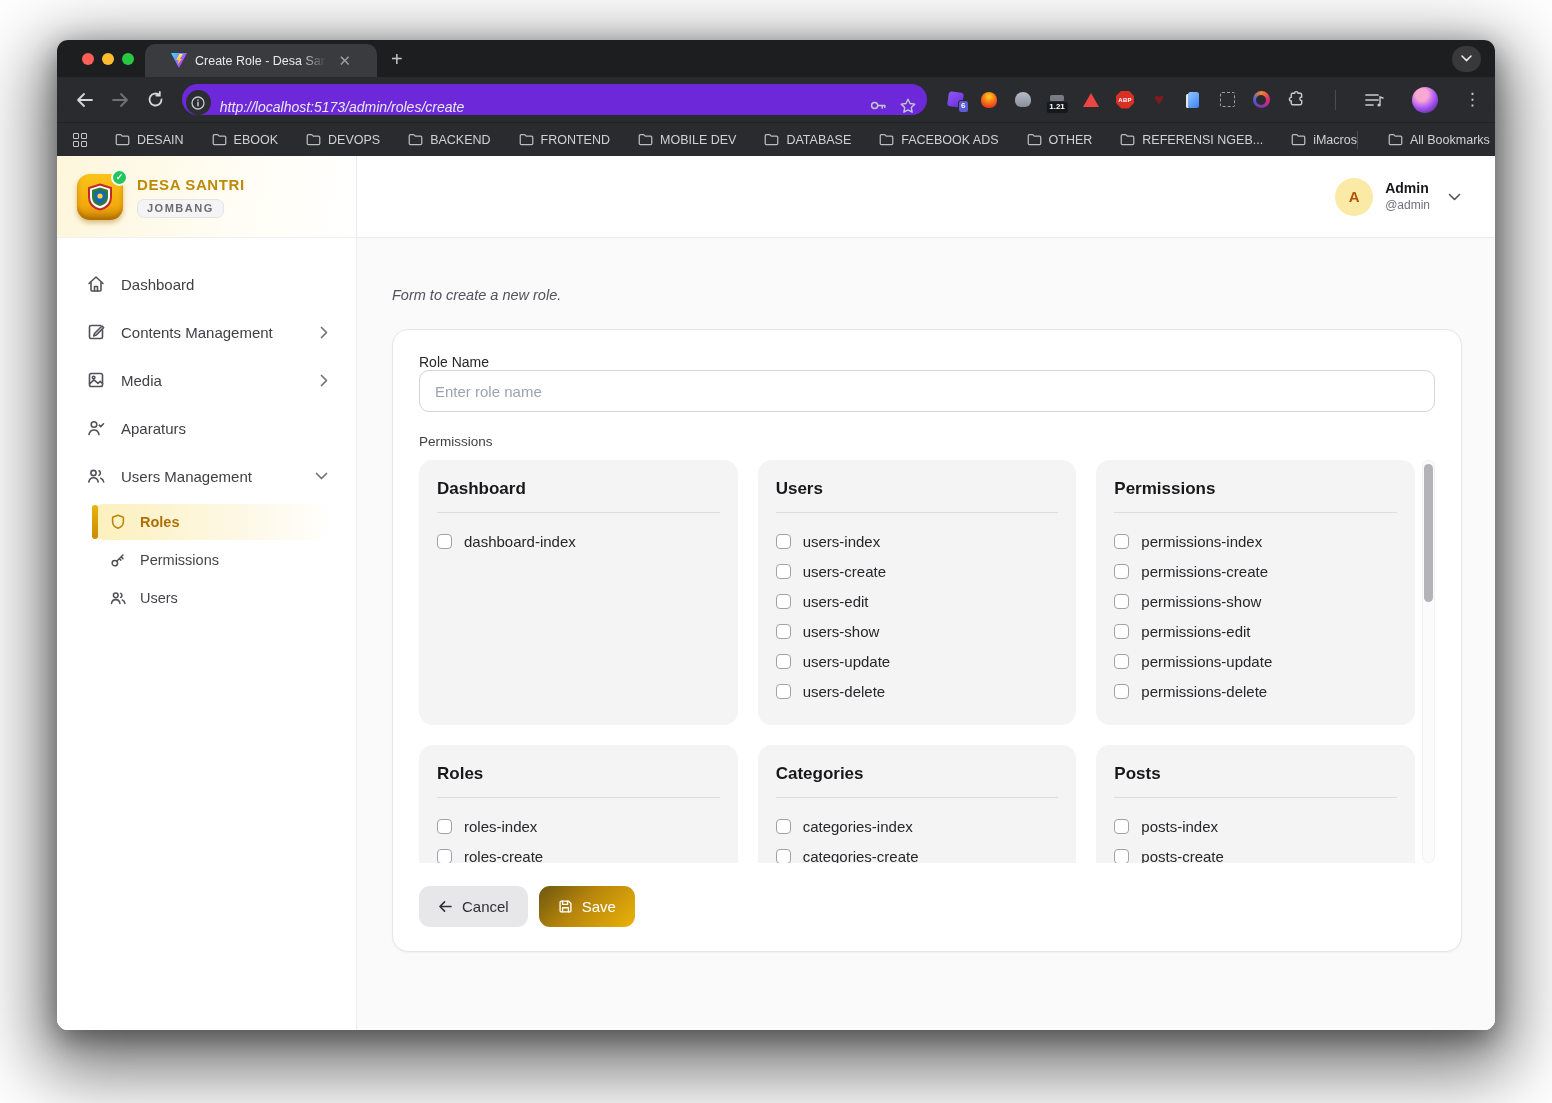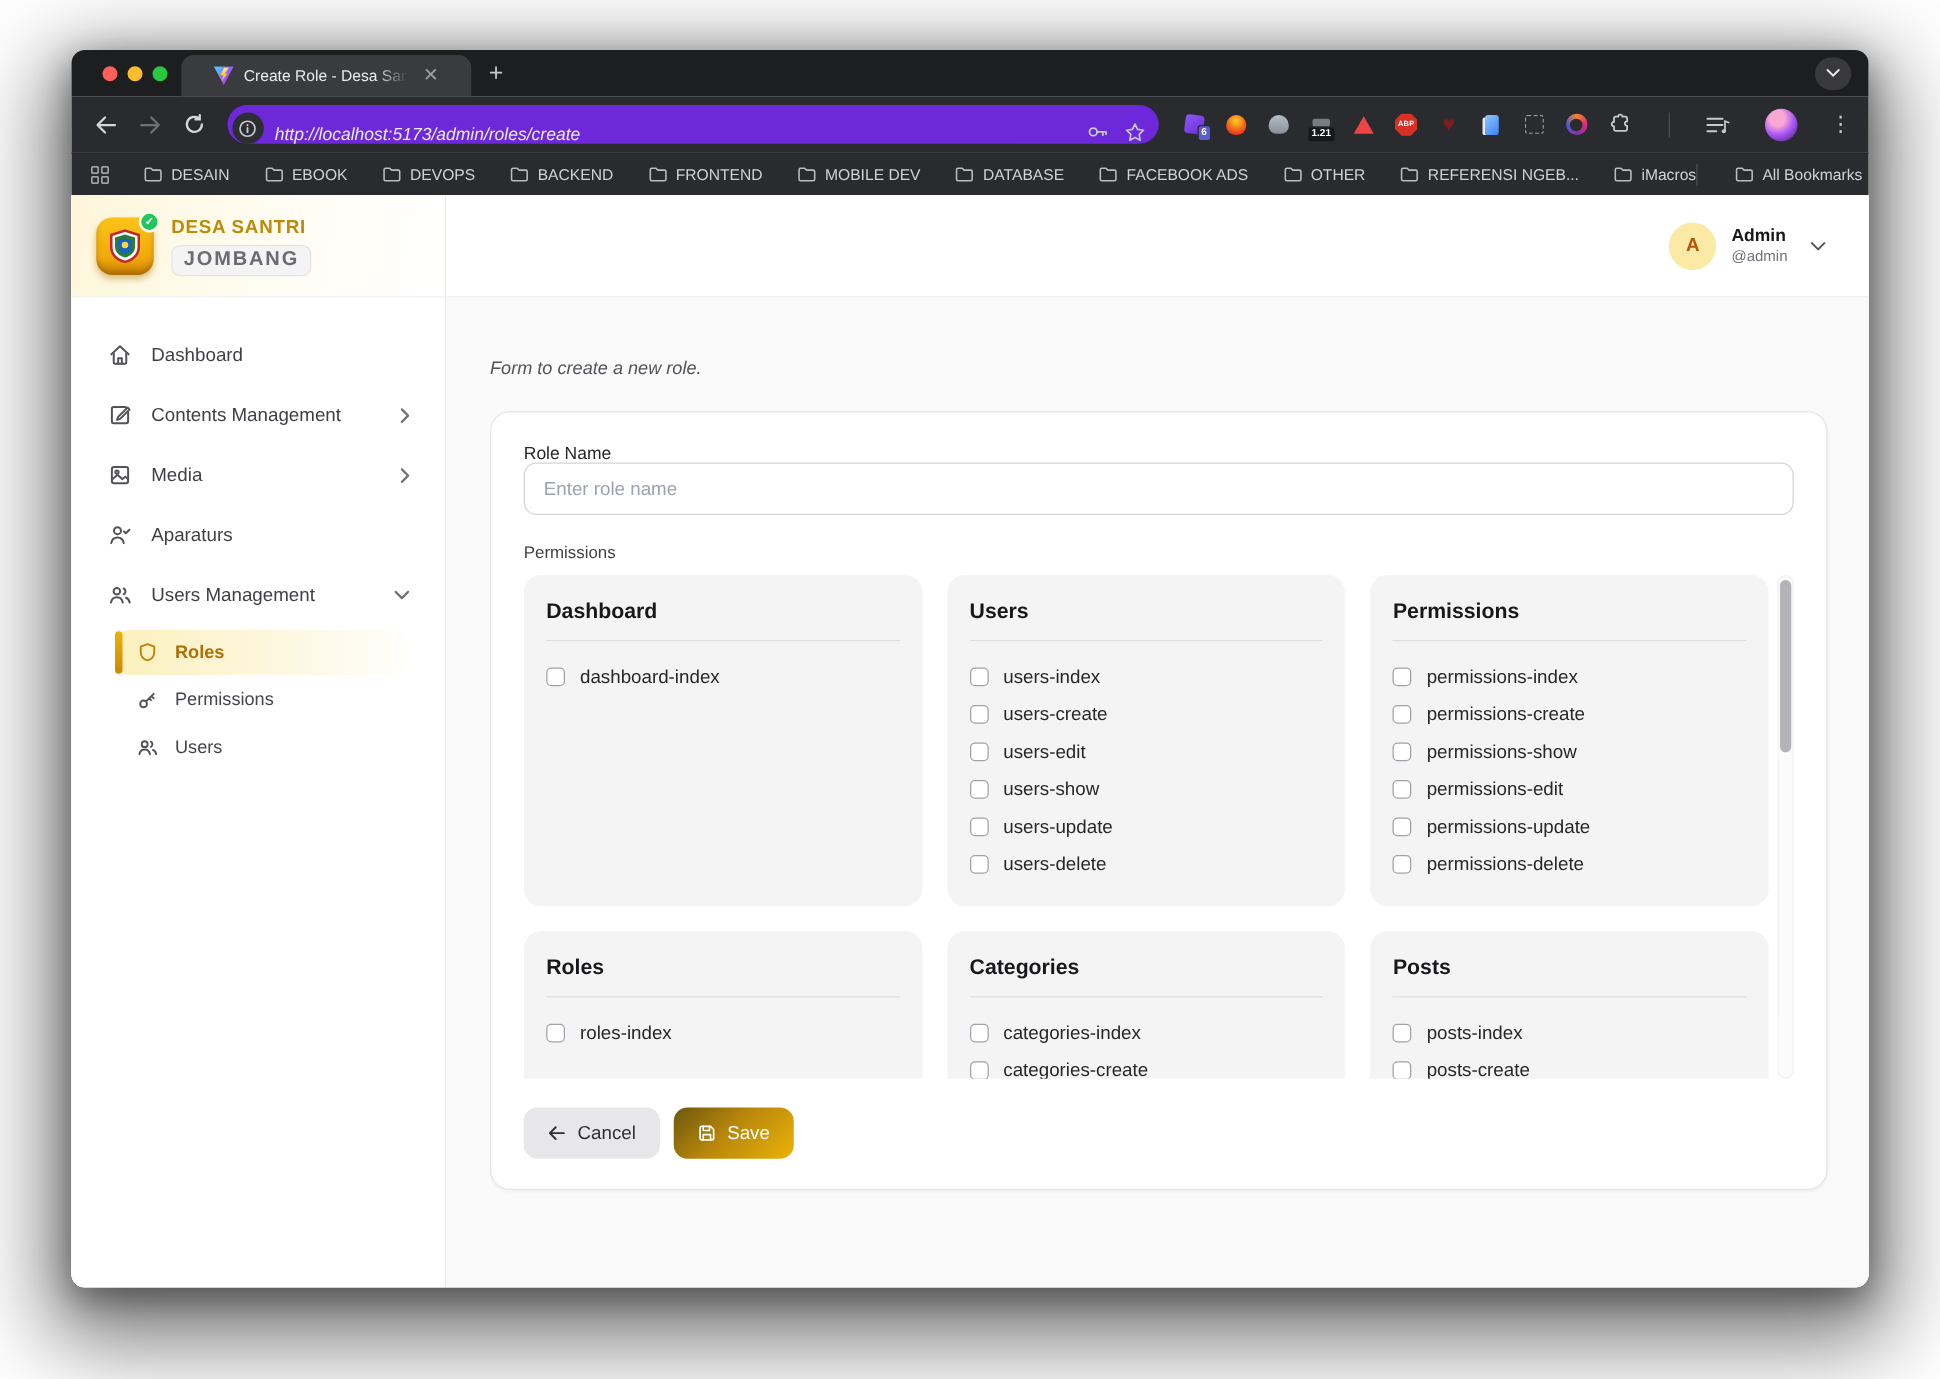--- a/index.html
+++ b/index.html
@@ -80,21 +80,21 @@
   .sidebar { width:300px; flex:0 0 auto; border-right:1px solid #ececee; display:flex; flex-direction:column; background:#fff; }
   .brand { height:82px; flex:0 0 auto; display:flex; align-items:center; gap:14px; padding:0 20px;
     background:linear-gradient(100deg,#fdf6da 0%,#fffdf3 55%,#fff 100%); border-bottom:1px solid #f1f1f3; }
   .logo { position:relative; width:46px; height:46px; flex:0 0 auto; }
   .logo-sq { width:46px; height:46px; border-radius:13px; background:linear-gradient(180deg,#fcc419 0%,#f2a90c 70%,#c87f06 100%);
     box-shadow:0 3px 5px rgba(176,117,5,.45), inset 0 -3px 4px rgba(140,90,0,.5); display:flex; align-items:center; justify-content:center; }
   .logo-check { position:absolute; top:-5px; right:-5px; width:17px; height:17px; border-radius:50%; background:#22c55e;
     border:2.5px solid #fdf9ea; color:#fff; font-size:9px; line-height:12px; text-align:center; font-weight:bold; }
   .brand-name { color:#bd8a0a; font-weight:bold; font-size:15px; letter-spacing:.6px; }
   .brand-badge { display:inline-block; margin-top:6px; background:#f4f4f5; border:1px solid #e4e4e7; color:#6b6b74;
-    font-size:16px; letter-spacing:1.5px; padding:2.5px 9px; border-radius:7px; font-weight:bold; }
+    font-size:11px; letter-spacing:1.5px; padding:2.5px 9px; border-radius:7px; font-weight:bold; }
 
   .nav { padding-top:22px; }
   .nav-item { display:flex; align-items:center; gap:15px; padding:14px 28px 14px 29px; color:#3f3f46; font-size:15px; cursor:default; }
   .nav-item svg { stroke:#52525b; flex:0 0 auto; }
   .nav-chevron { margin-left:auto; display:flex; }
   .nav-chevron svg { stroke:#71717a; }
   .subnav { padding:2px 0 0 0; }
   .sub-item { display:flex; align-items:center; gap:13px; margin:2px 30px 2px 36px; padding:9px 14px 9px 16px;
     color:#44444c; font-size:14.5px; border-radius:10px; position:relative; }
   .sub-item svg { stroke:#52525b; flex:0 0 auto; }
@@ -575,20 +575,24 @@
 
   <div class="pgroup">
     <div class="pgroup-title">Roles</div>
     <div class="pgroup-divider"></div>
     <div class="pgroup-items">
   <label class="perm">
     <input type="checkbox" class="cb" style="">
     <span class="perm-label">roles-index</span>
   </label>
 
+  <label class="perm">
+    <input type="checkbox" class="cb" style="">
+    <span class="perm-label">roles-create</span>
+  </label>
 </div>
   </div>
 
   <div class="pgroup">
     <div class="pgroup-title">Categories</div>
     <div class="pgroup-divider"></div>
     <div class="pgroup-items">
   <label class="perm">
     <input type="checkbox" class="cb" style="">
     <span class="perm-label">categories-index</span>

